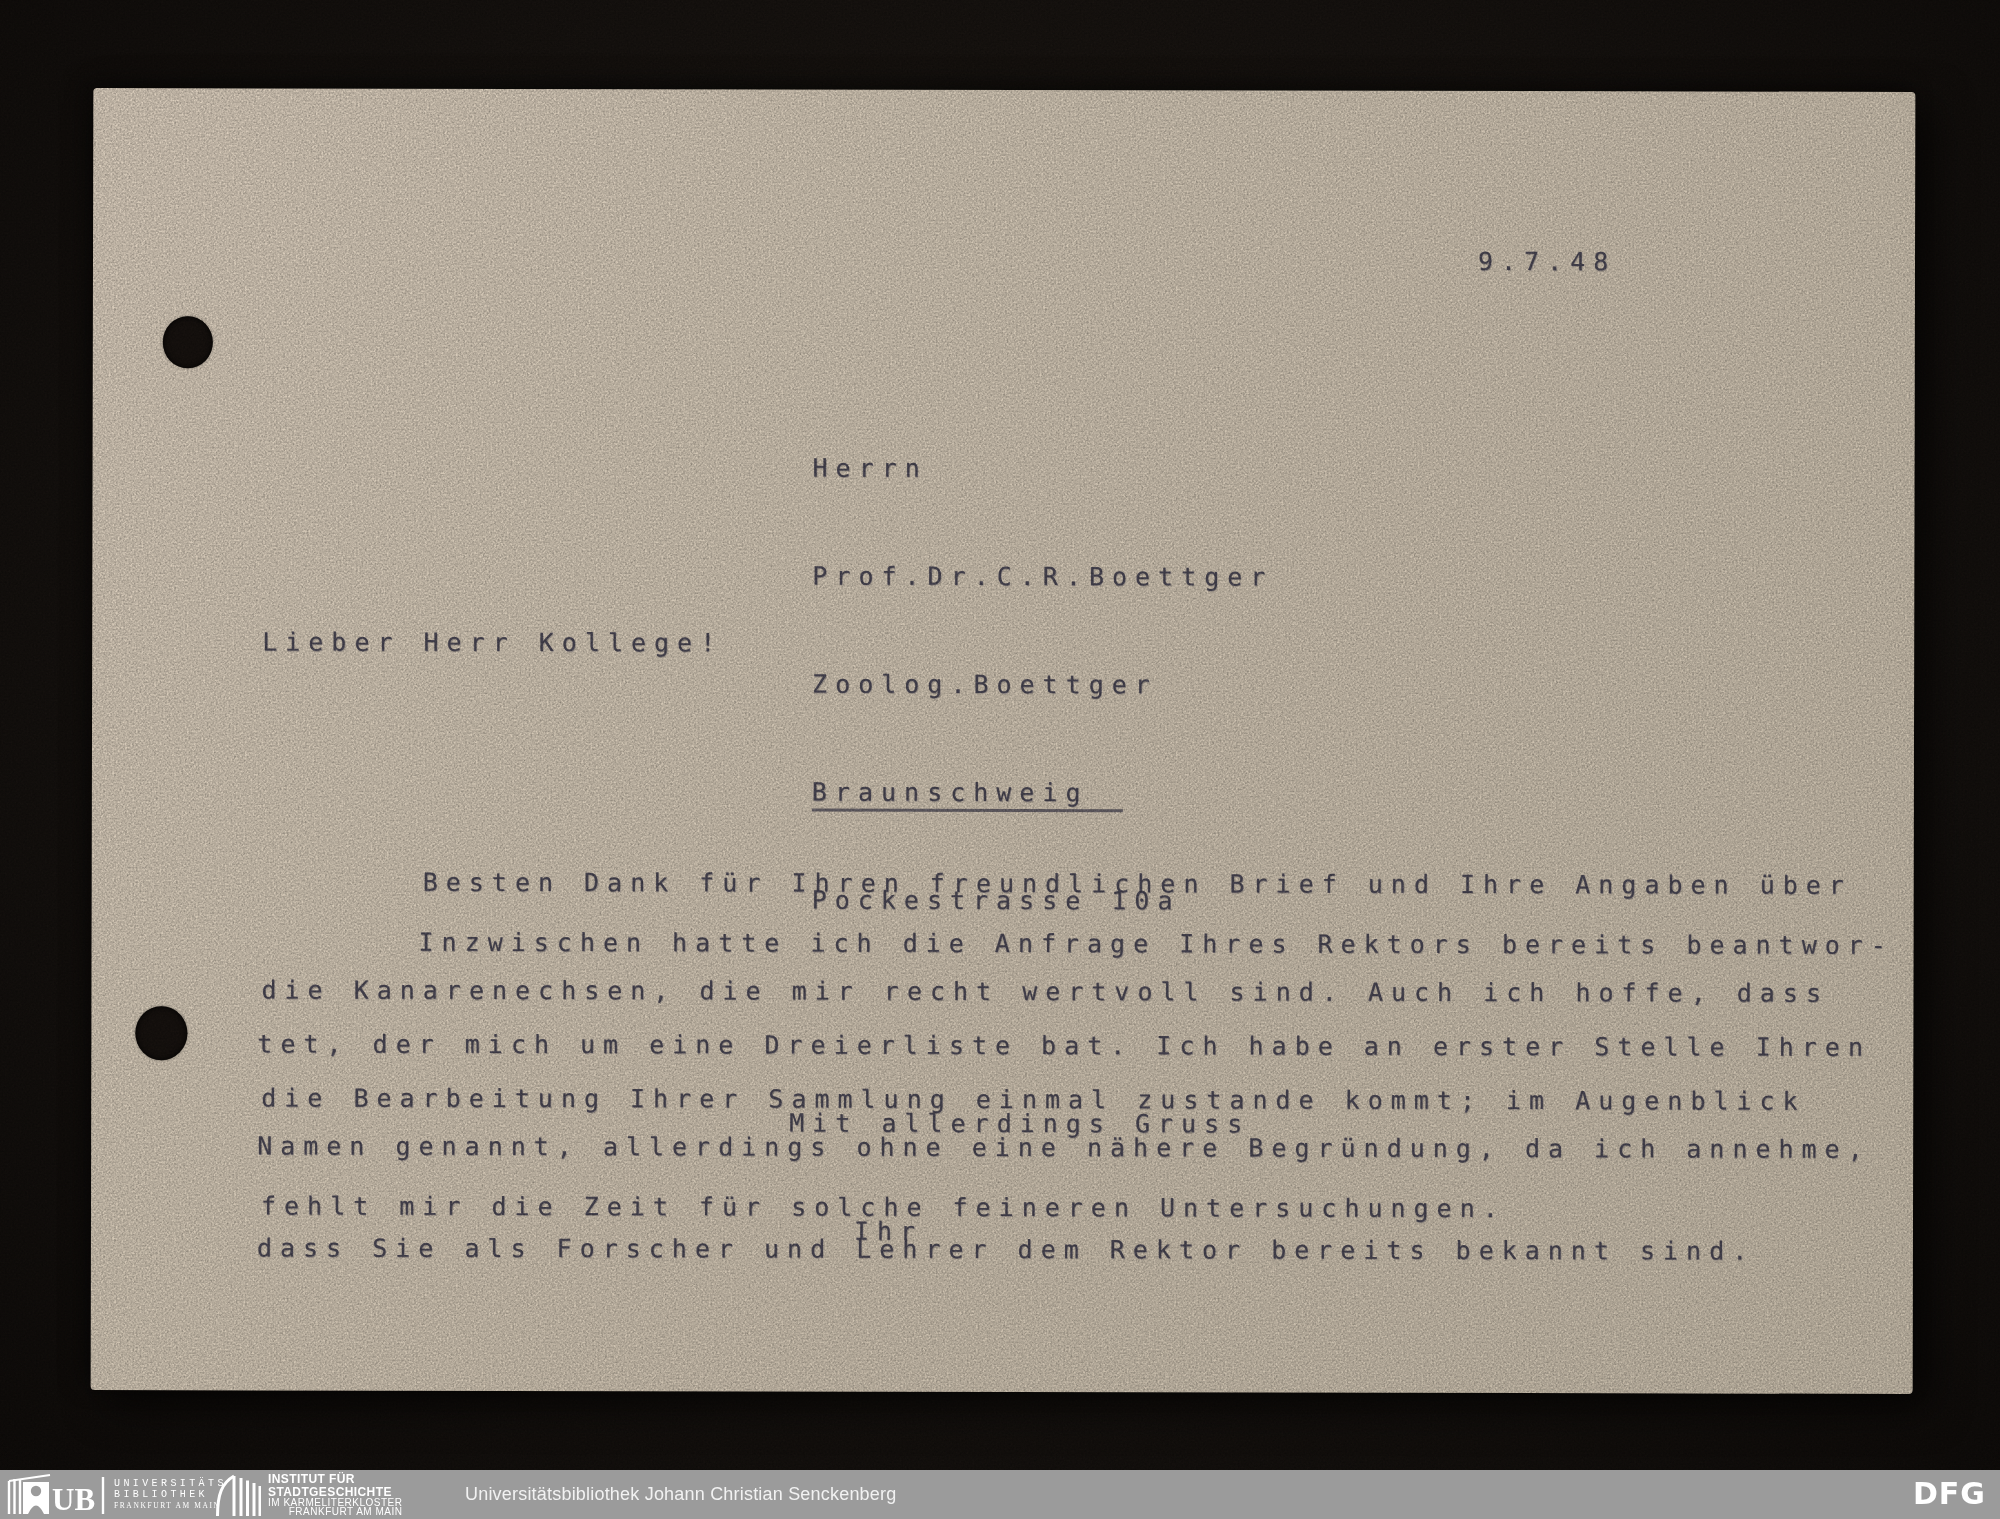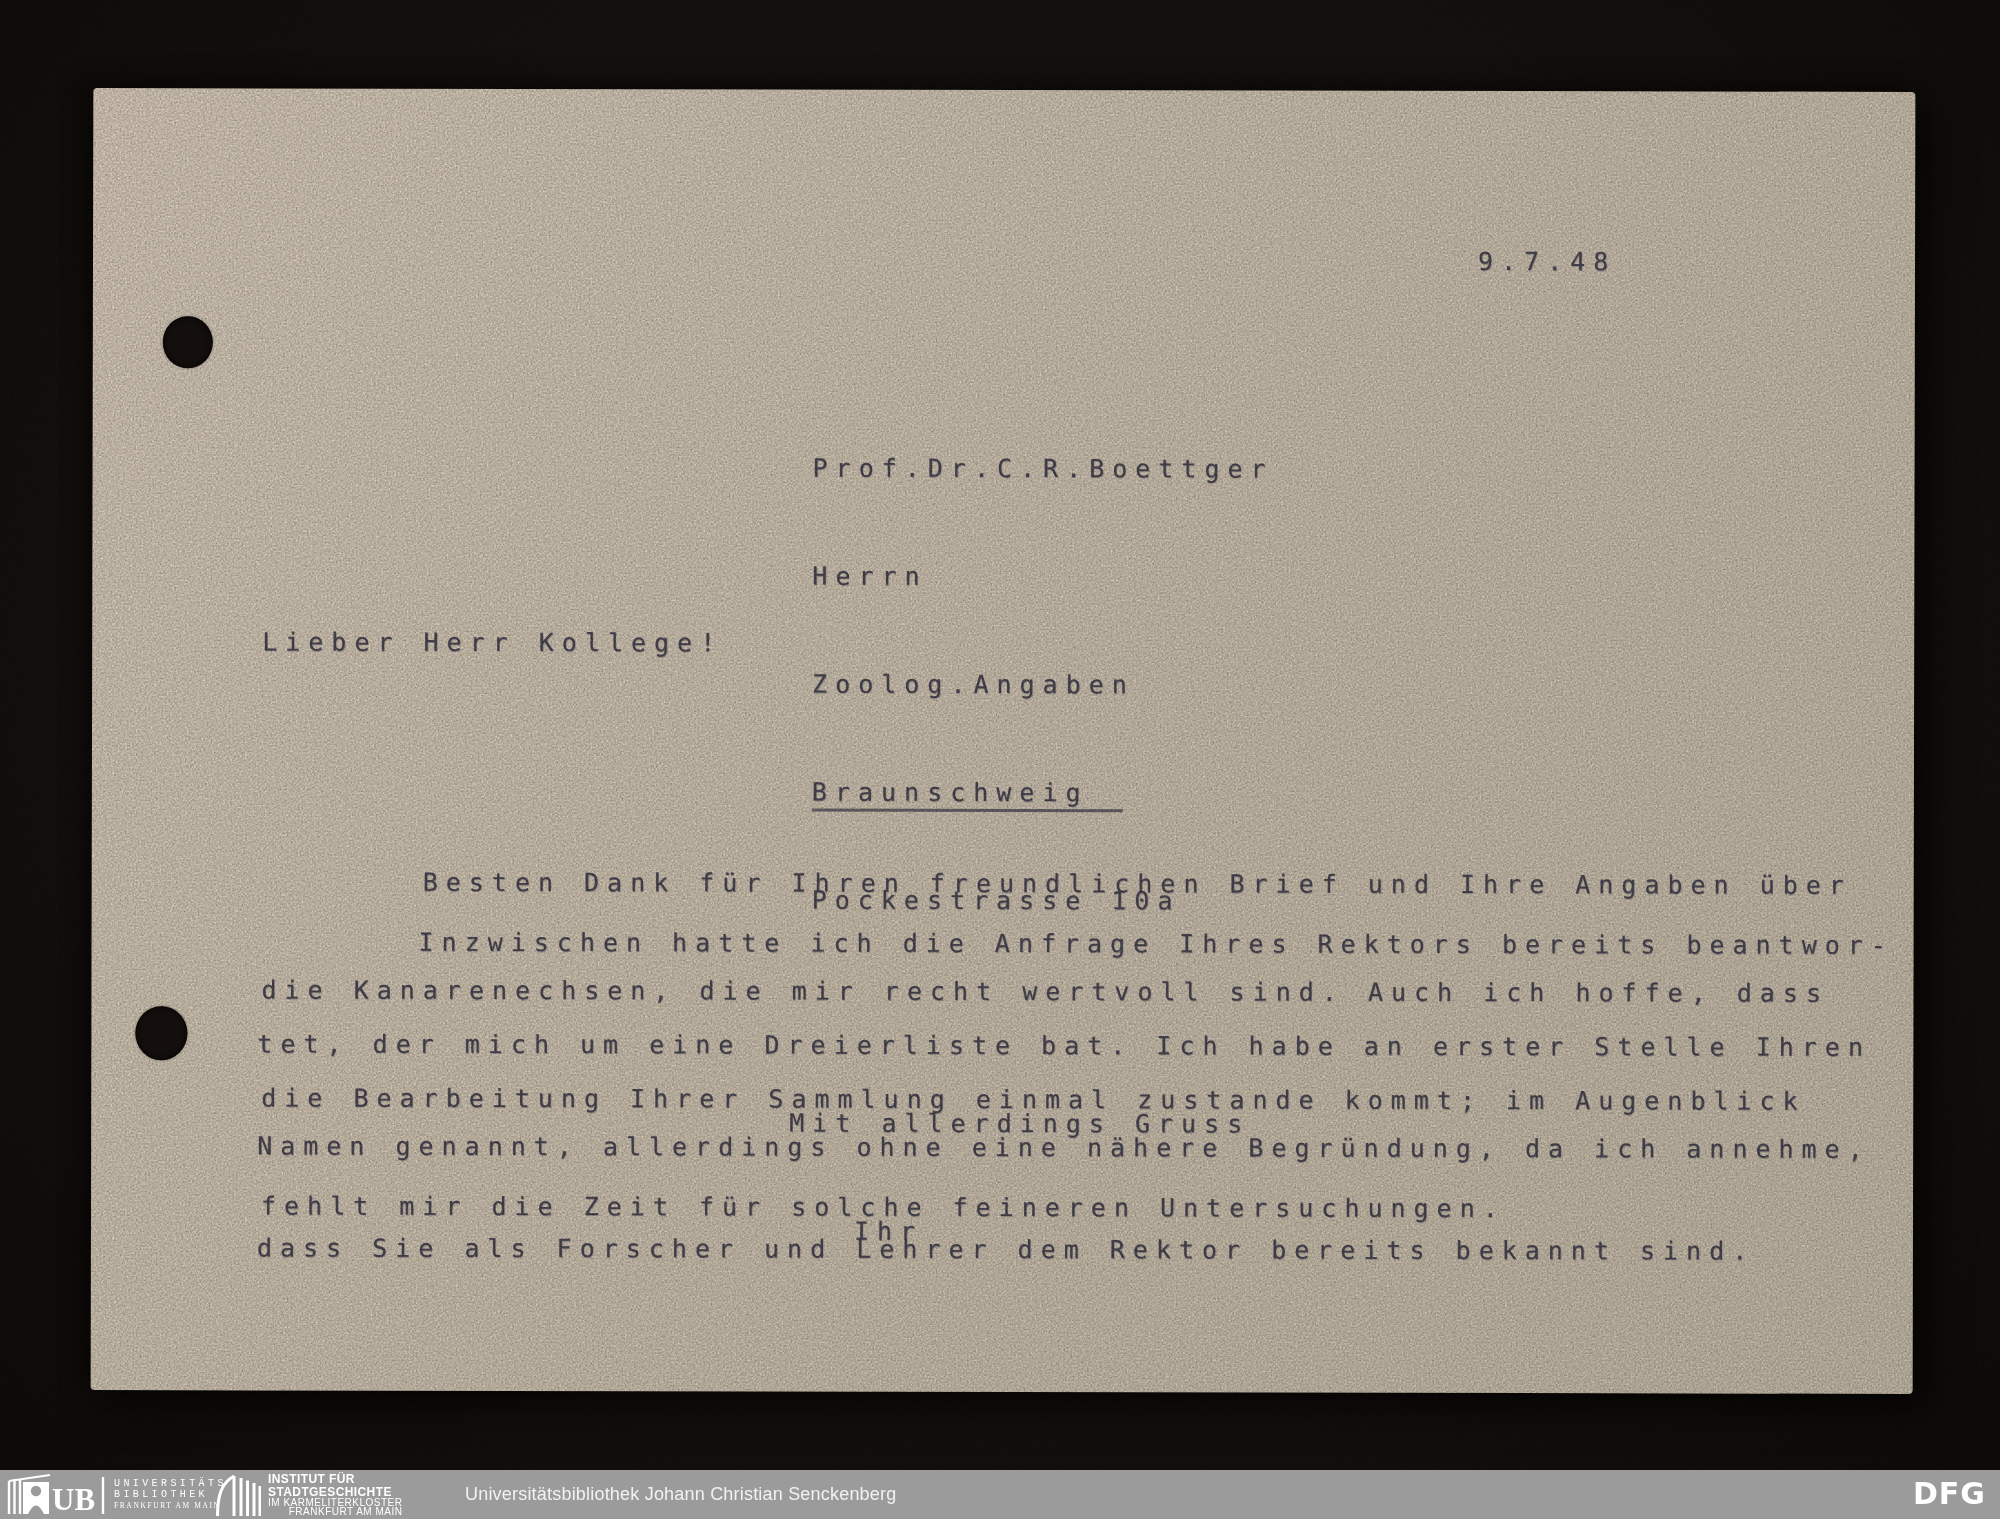--- a/index.html
+++ b/index.html
@@ -71,23 +71,23 @@
   }
 </style>
 </head>
 <body>
 
 <div class="paper">
 
   <div class="typed date-line">9.7.48</div>
 
   <div class="typed address-block">
+    <div>Herrn</div>
     <div>Prof.Dr.C.R.Boettger</div>
-    <div>Herrn</div>
-    <div>Zoolog.Angaben</div>
+    <div>Zoolog.Boettger</div>
     <div><span class="underlined">Braunschweig</span></div>
     <div>Pockestrasse 10a</div>
   </div>
 
   <div class="typed greeting-line">Lieber Herr Kollege!</div>
 
   <div class="typed para para1">
     <div class="indent">Besten Dank für Ihren freundlichen Brief und Ihre Angaben über</div>
     <div>die Kanarenechsen, die mir recht wertvoll sind. Auch ich hoffe, dass</div>
     <div>die Bearbeitung Ihrer Sammlung einmal zustande kommt; im Augenblick</div>

